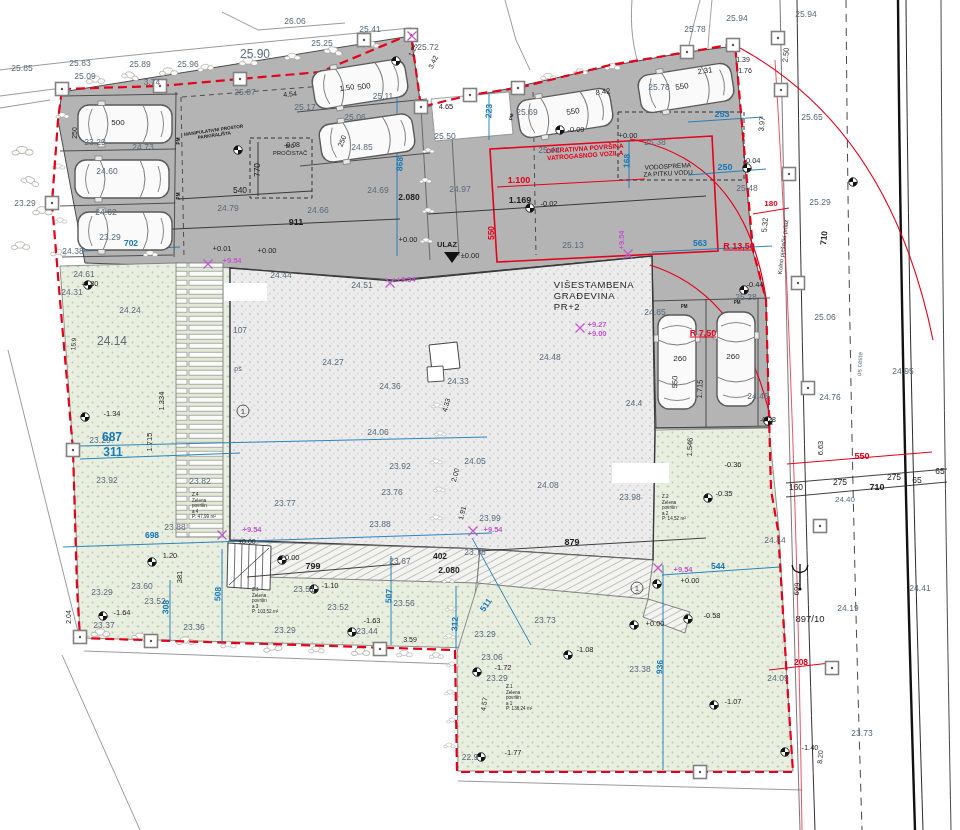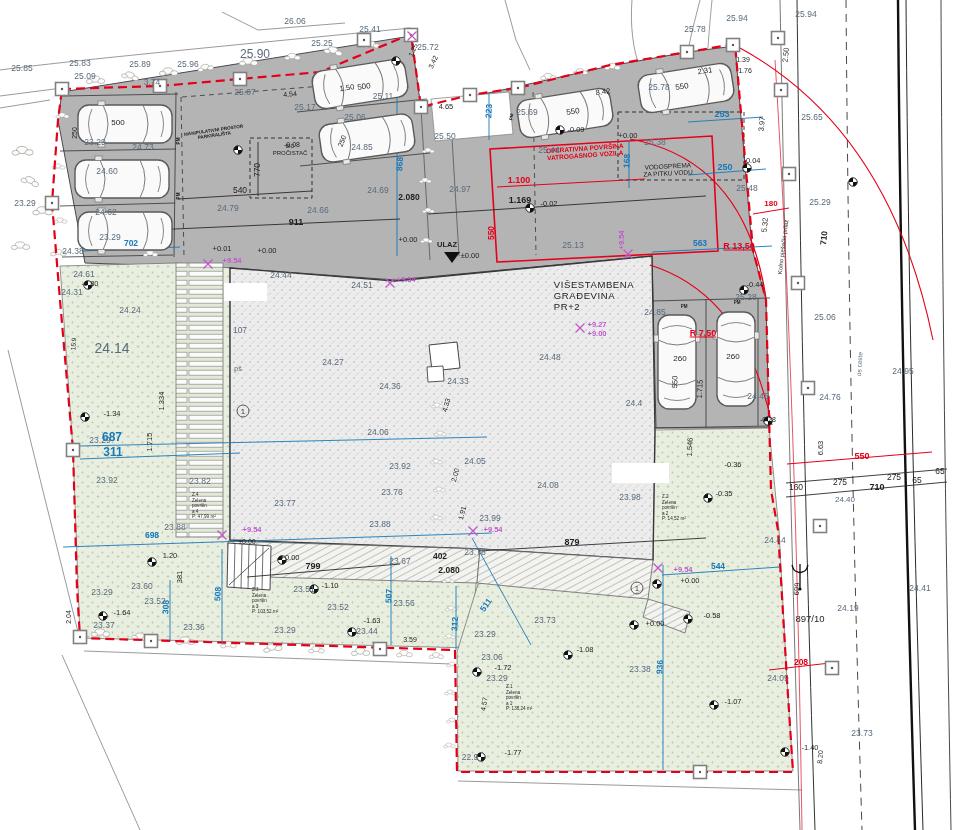--- a/index.html
+++ b/index.html
@@ -365,21 +365,21 @@
       <span class="lbl ter" style="left: 383px; top: 96px; font-size: 8.5px; transform: translate(-50%, -50%);">25.11</span>
       <span class="lbl ter" style="left: 107px; top: 171px; font-size: 8.5px; transform: translate(-50%, -50%);">24.60</span>
       <span class="lbl ter" style="left: 106px; top: 212px; font-size: 8.5px; transform: translate(-50%, -50%);">24.62</span>
       <span class="lbl ter" style="left: 110px; top: 237px; font-size: 8.5px; transform: translate(-50%, -50%);">23.29</span>
       <span class="lbl ter" style="left: 95px; top: 142px; font-size: 8.5px; transform: translate(-50%, -50%);">23.29</span>
       <span class="lbl ter" style="left: 143px; top: 147px; font-size: 8.5px; transform: translate(-50%, -50%);">24.73</span>
       <span class="lbl ter" style="left: 73px; top: 251px; font-size: 8.5px; transform: translate(-50%, -50%);">24.38</span>
       <span class="lbl ter" style="left: 84px; top: 274px; font-size: 8.5px; transform: translate(-50%, -50%);">24.61</span>
       <span class="lbl ter" style="left: 72px; top: 292px; font-size: 8.5px; transform: translate(-50%, -50%);">24.31</span>
       <span class="lbl ter" style="left: 130px; top: 310px; font-size: 8.5px; transform: translate(-50%, -50%);">24.24</span>
-      <span class="lbl ter" style="left: 112px; top: 348px; font-size: 14px; transform: translate(-50%, -50%);">24.14</span>
+      <span class="lbl ter" style="left: 112px; top: 341px; font-size: 12px; transform: translate(-50%, -50%);">24.14</span>
       <span class="lbl ter" style="left: 100px; top: 440px; font-size: 8.5px; transform: translate(-50%, -50%);">23.29</span>
       <span class="lbl ter" style="left: 107px; top: 480px; font-size: 8.5px; transform: translate(-50%, -50%);">23.92</span>
       <span class="lbl ter" style="left: 200px; top: 481px; font-size: 8.5px; transform: translate(-50%, -50%);">23.82</span>
       <span class="lbl ter" style="left: 281px; top: 275px; font-size: 8.5px; transform: translate(-50%, -50%);">24.44</span>
       <span class="lbl ter" style="left: 362px; top: 285px; font-size: 8.5px; transform: translate(-50%, -50%);">24.51</span>
       <span class="lbl ter" style="left: 240px; top: 330px; font-size: 8.5px; transform: translate(-50%, -50%);">107</span>
       <span class="lbl ter" style="left: 238px; top: 368px; font-size: 7px; transform: translate(-50%, -50%);">pš</span>
       <span class="lbl ter" style="left: 333px; top: 362px; font-size: 8.5px; transform: translate(-50%, -50%);">24.27</span>
       <span class="lbl ter" style="left: 390px; top: 386px; font-size: 8.5px; transform: translate(-50%, -50%);">24.36</span>
       <span class="lbl ter" style="left: 458px; top: 381px; font-size: 8.5px; transform: translate(-50%, -50%);">24.33</span>

